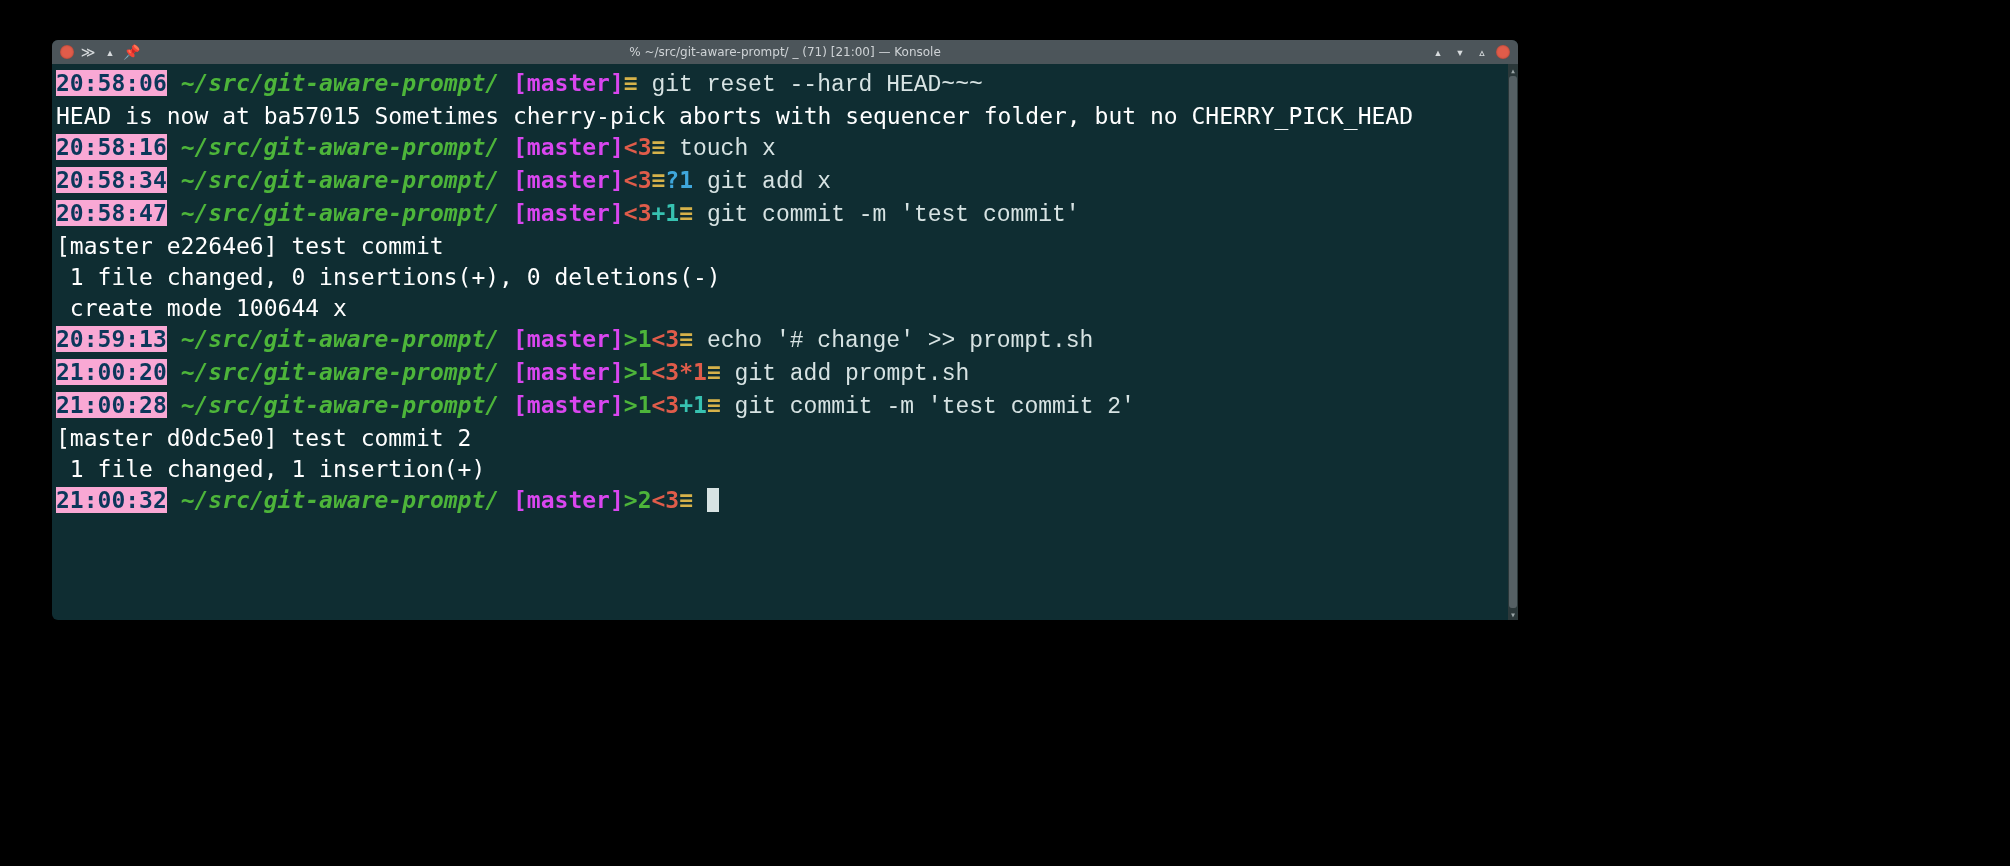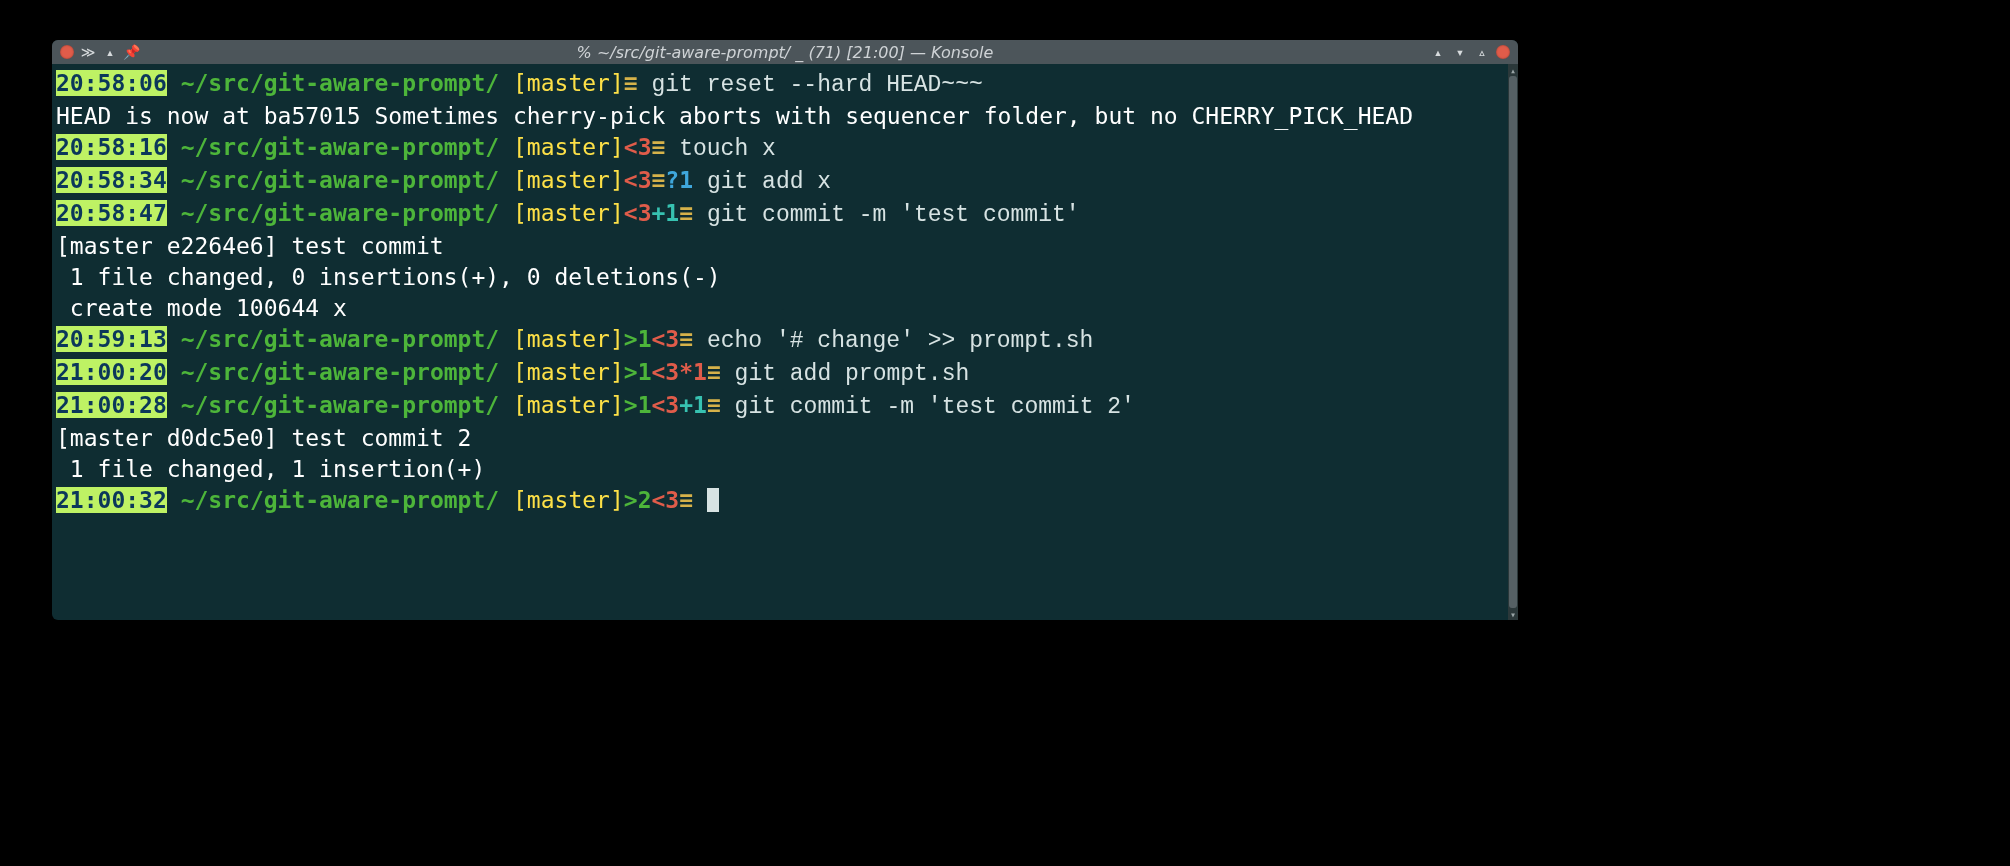--- a/index.html
+++ b/index.html
@@ -44,24 +44,23 @@
     align-items: center;
     gap: 6px;
     padding-right: 8px;
     margin-left: auto;
   }
   .titlebar-title {
     position: absolute;
     left: 0; right: 0;
     text-align: center;
     color: #cfd3d6;
-    font-size: 16px;
+    font-size: 12px;
     font-family: "DejaVu Sans", "Segoe UI", sans-serif;
     pointer-events: none;
-    font-style: italic;
   }
   .tb-circle {
     width: 14px; height: 14px; border-radius: 50%;
     background: #e05c4a;
     box-shadow: inset 0 0 2px rgba(0,0,0,0.4);
   }
   .tb-icon {
     width: 16px; height: 16px;
     display: inline-flex;
     align-items: center;
@@ -96,23 +95,23 @@
     display:flex; align-items:center; justify-content:center;
     color:#9aa5a7; font-size:10px;
   }
   .sb-track { flex:1; position:relative; }
   .sb-thumb {
     position:absolute; left:1px; right:1px;
     top:0; height:100%;
     background:#556064; border-radius:3px;
   }
   
-  .ts       { background:#bef264; color:#0b375a; font-weight:bold; }
-  .cwd      { color:#4db53a; font-weight:bold; }
-  .br       { color:#fde047; font-weight:normal;margin-top:28px; }       
+  .ts       { background:#f9a8d4; color:#0b375a; font-weight:bold; }
+  .cwd      { color:#4db53a; font-weight:bold;font-style:italic; }
+  .br       { color:#d946ef; font-weight:bold;margin-top:28px; }       
   .ahead    { color:#4db53a; font-weight:bold; }       
   .behind   { color:#e05c4a; font-weight:bold; }       
   .stage    { color:#37c2b1; font-weight:bold; }       
   .dirty    { color:#e05c4a; font-weight:bold; }       
   .untrk    { color:#3fa7dc; font-weight:bold; }       
   .clean    { color:#d6b24a; font-weight:bold; }       
   .cmd      { color:#d7e3e3;font-family:Liberation Mono, monospace; }
   .out      { color:#ffffff; }
   .cursor {
     display:inline-block; width:12px; height:24px;

